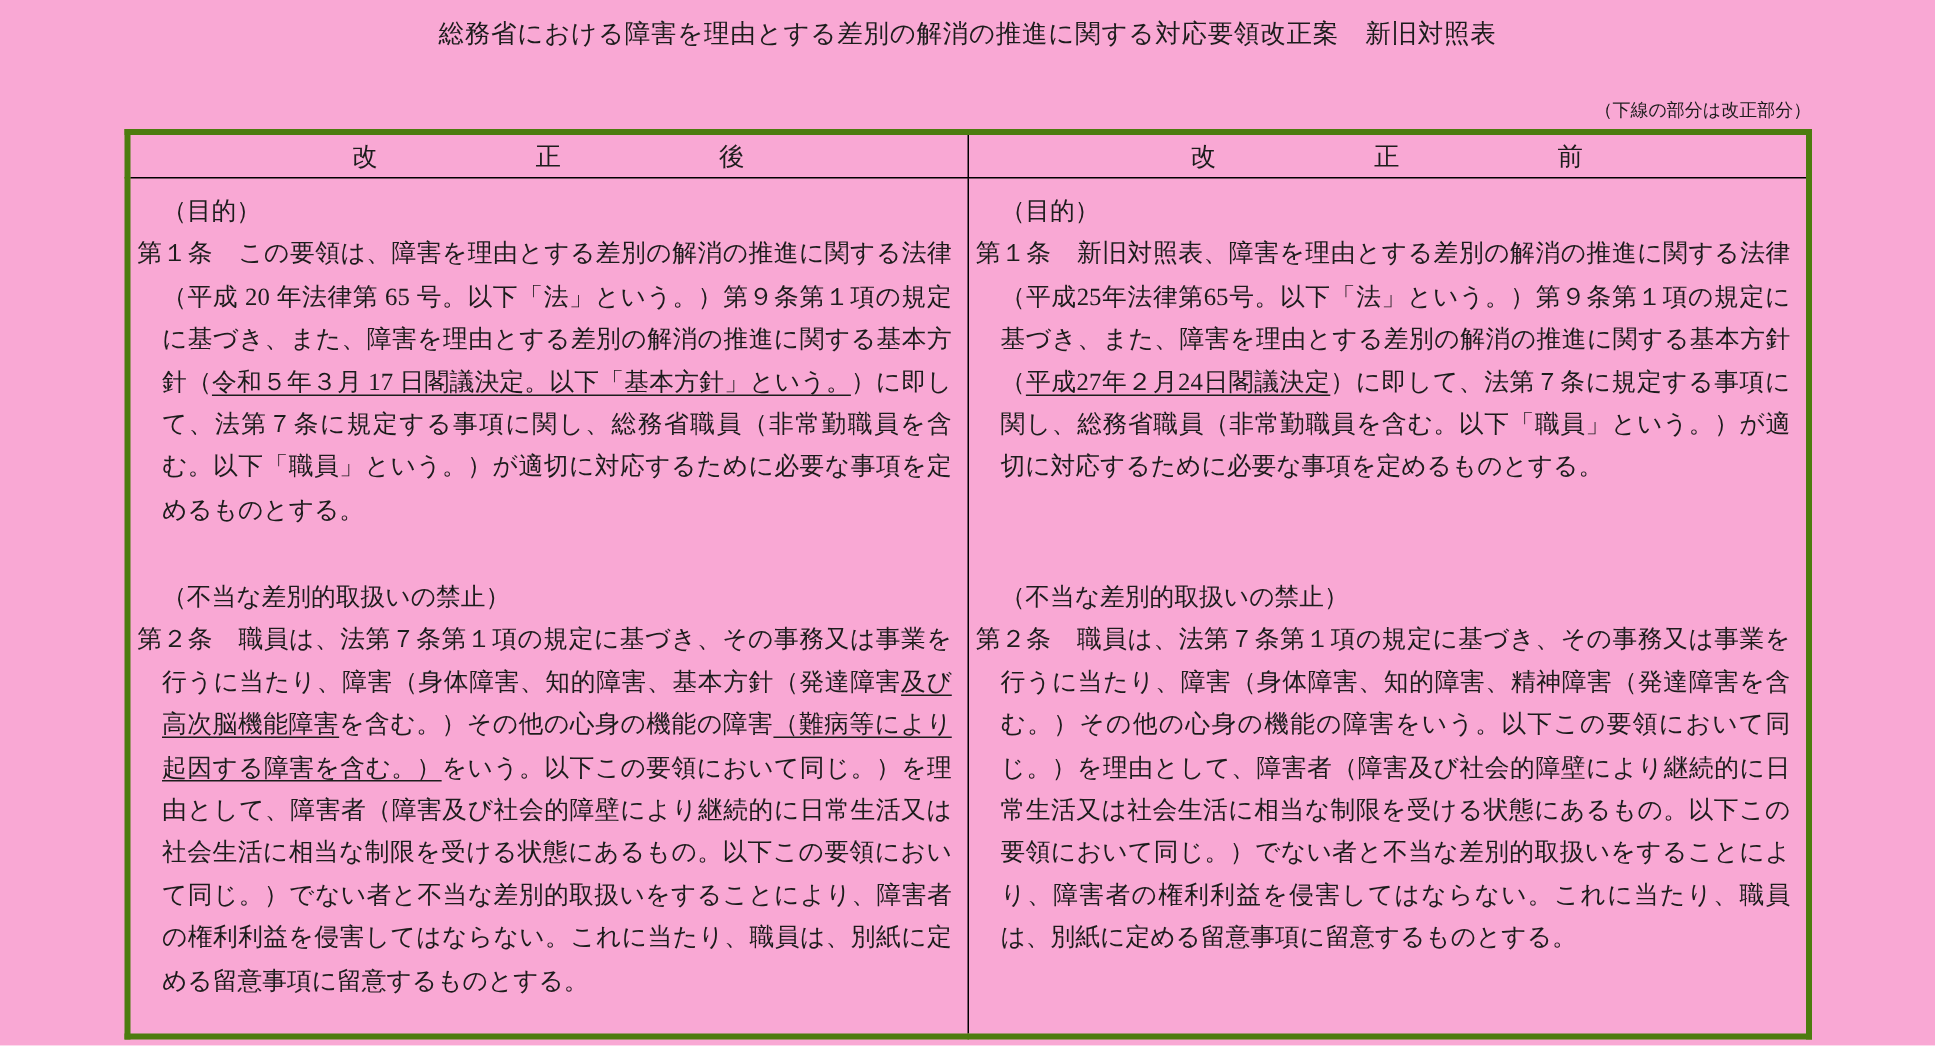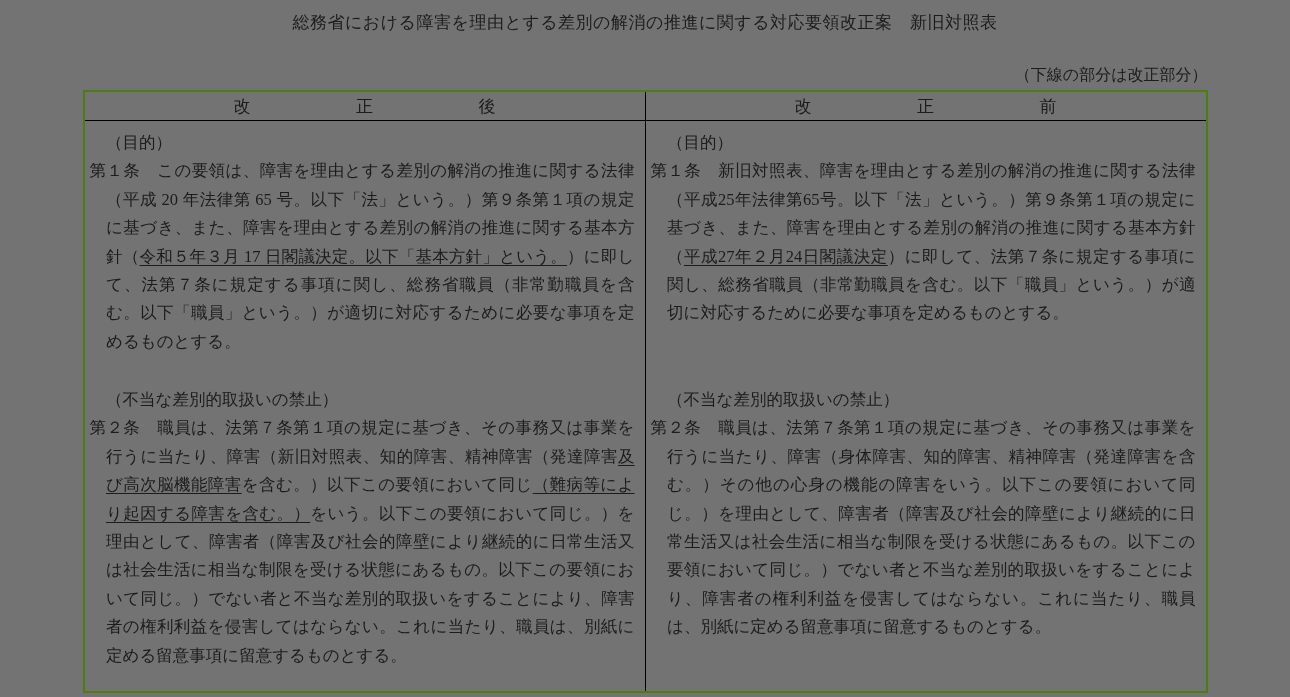--- a/index.html
+++ b/index.html
@@ -4,47 +4,47 @@
 <style>
   html, body {
     margin: 0;
     padding: 0;
     background: #ffffff;
   }
   .page {
     width: 1290px;
     height: 697px;
     box-sizing: border-box;
-    background: #737373;
+    background: #f9a8d4;
     color: #1c1c1c;
     font-family: "Liberation Serif", "DejaVu Serif", serif;
     overflow: hidden;
   }
   .page-title {
     padding-top: 11px;
     text-align: center;
     font-size: 17px;
     letter-spacing: 0.5px;
     white-space: pre;
   }
   .content {
     width: 1125px;
     margin: 0 auto;
   }
   .note {
     text-align: right;
-    font-size: 16px;
+    font-size: 12px;
     margin-top: 31px;
     margin-bottom: 4px;
   }
   table.doc-table {
     width: 100%;
     border-collapse: collapse;
     table-layout: fixed;
-    border: 2px solid #4d7c0f;
+    border: 4px solid #4d7c0f;
     font-family: Liberation Serif, serif;
   }
   .doc-table th {
     border: 1.5px solid #000;
     font-weight: normal;
     font-size: 17px;
     text-align: center;
     padding: 3px 0 2px 2.6em; 
     letter-spacing: 2.6em;
     white-space: pre;
@@ -89,21 +89,21 @@
       </thead>
       <tbody>
         <tr>
           <td>
               <div class="section">
                 <div class="block heading"><span>（目的）</span></div>
                 <div class="block article"><span>第１条　この要領は、障害を理由とする差別の解消の推進に関する法律（平成 20 年法律第 65 号。以下「法」という。）第９条第１項の規定に基づき、また、障害を理由とする差別の解消の推進に関する基本方針（</span><span class="u">令和５年３月 17 日閣議決定。以下「基本方針」という。</span><span>）に即して、法第７条に規定する事項に関し、総務省職員（非常勤職員を含む。以下「職員」という。）が適切に対応するために必要な事項を定めるものとする。</span></div>
               </div>
               <div class="section">
                 <div class="block heading"><span>（不当な差別的取扱いの禁止）</span></div>
-                <div class="block article"><span>第２条　職員は、法第７条第１項の規定に基づき、その事務又は事業を行うに当たり、障害（新旧対照表、知的障害、精神障害（発達障害</span><span class="u">及び高次脳機能障害</span><span>を含む。）以下この要領において同じ</span><span class="u">（難病等により起因する障害を含む。）</span><span>をいう。以下この要領において同じ。）を理由として、障害者（障害及び社会的障壁により継続的に日常生活又は社会生活に相当な制限を受ける状態にあるもの。以下この要領において同じ。）でない者と不当な差別的取扱いをすることにより、障害者の権利利益を侵害してはならない。これに当たり、職員は、別紙に定める留意事項に留意するものとする。</span></div>
+                <div class="block article"><span>第２条　職員は、法第７条第１項の規定に基づき、その事務又は事業を行うに当たり、障害（身体障害、知的障害、基本方針（発達障害</span><span class="u">及び高次脳機能障害</span><span>を含む。）その他の心身の機能の障害</span><span class="u">（難病等により起因する障害を含む。）</span><span>をいう。以下この要領において同じ。）を理由として、障害者（障害及び社会的障壁により継続的に日常生活又は社会生活に相当な制限を受ける状態にあるもの。以下この要領において同じ。）でない者と不当な差別的取扱いをすることにより、障害者の権利利益を侵害してはならない。これに当たり、職員は、別紙に定める留意事項に留意するものとする。</span></div>
               </div>
             </td>
           <td>
               <div class="section">
                 <div class="block heading"><span>（目的）</span></div>
                 <div class="block article"><span>第１条　新旧対照表、障害を理由とする差別の解消の推進に関する法律（平成25年法律第65号。以下「法」という。）第９条第１項の規定に基づき、また、障害を理由とする差別の解消の推進に関する基本方針（</span><span class="u">平成27年２月24日閣議決定</span><span>）に即して、法第７条に規定する事項に関し、総務省職員（非常勤職員を含む。以下「職員」という。）が適切に対応するために必要な事項を定めるものとする。</span></div>
               </div>
               <div class="section">
                 <div class="block heading"><span>（不当な差別的取扱いの禁止）</span></div>
                 <div class="block article"><span>第２条　職員は、法第７条第１項の規定に基づき、その事務又は事業を行うに当たり、障害（身体障害、知的障害、精神障害（発達障害を含む。）その他の心身の機能の障害をいう。以下この要領において同じ。）を理由として、障害者（障害及び社会的障壁により継続的に日常生活又は社会生活に相当な制限を受ける状態にあるもの。以下この要領において同じ。）でない者と不当な差別的取扱いをすることにより、障害者の権利利益を侵害してはならない。これに当たり、職員は、別紙に定める留意事項に留意するものとする。</span></div>

